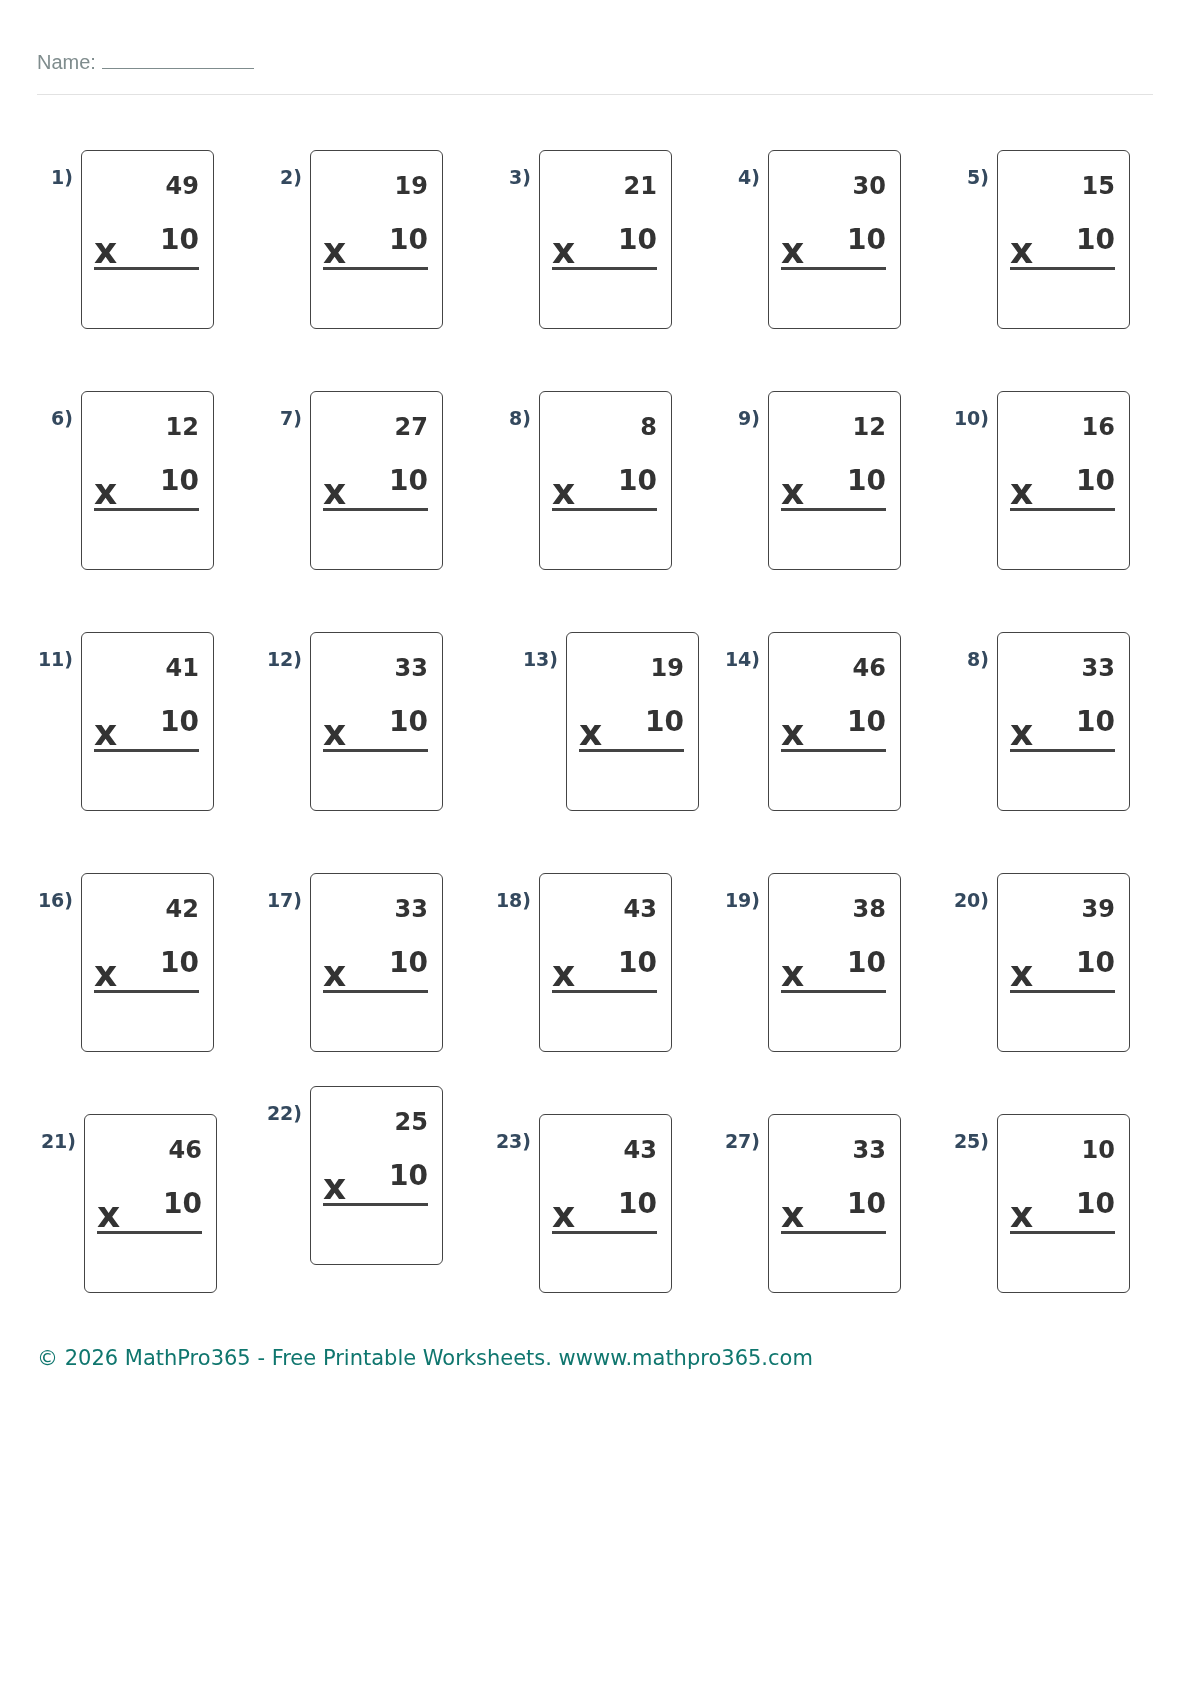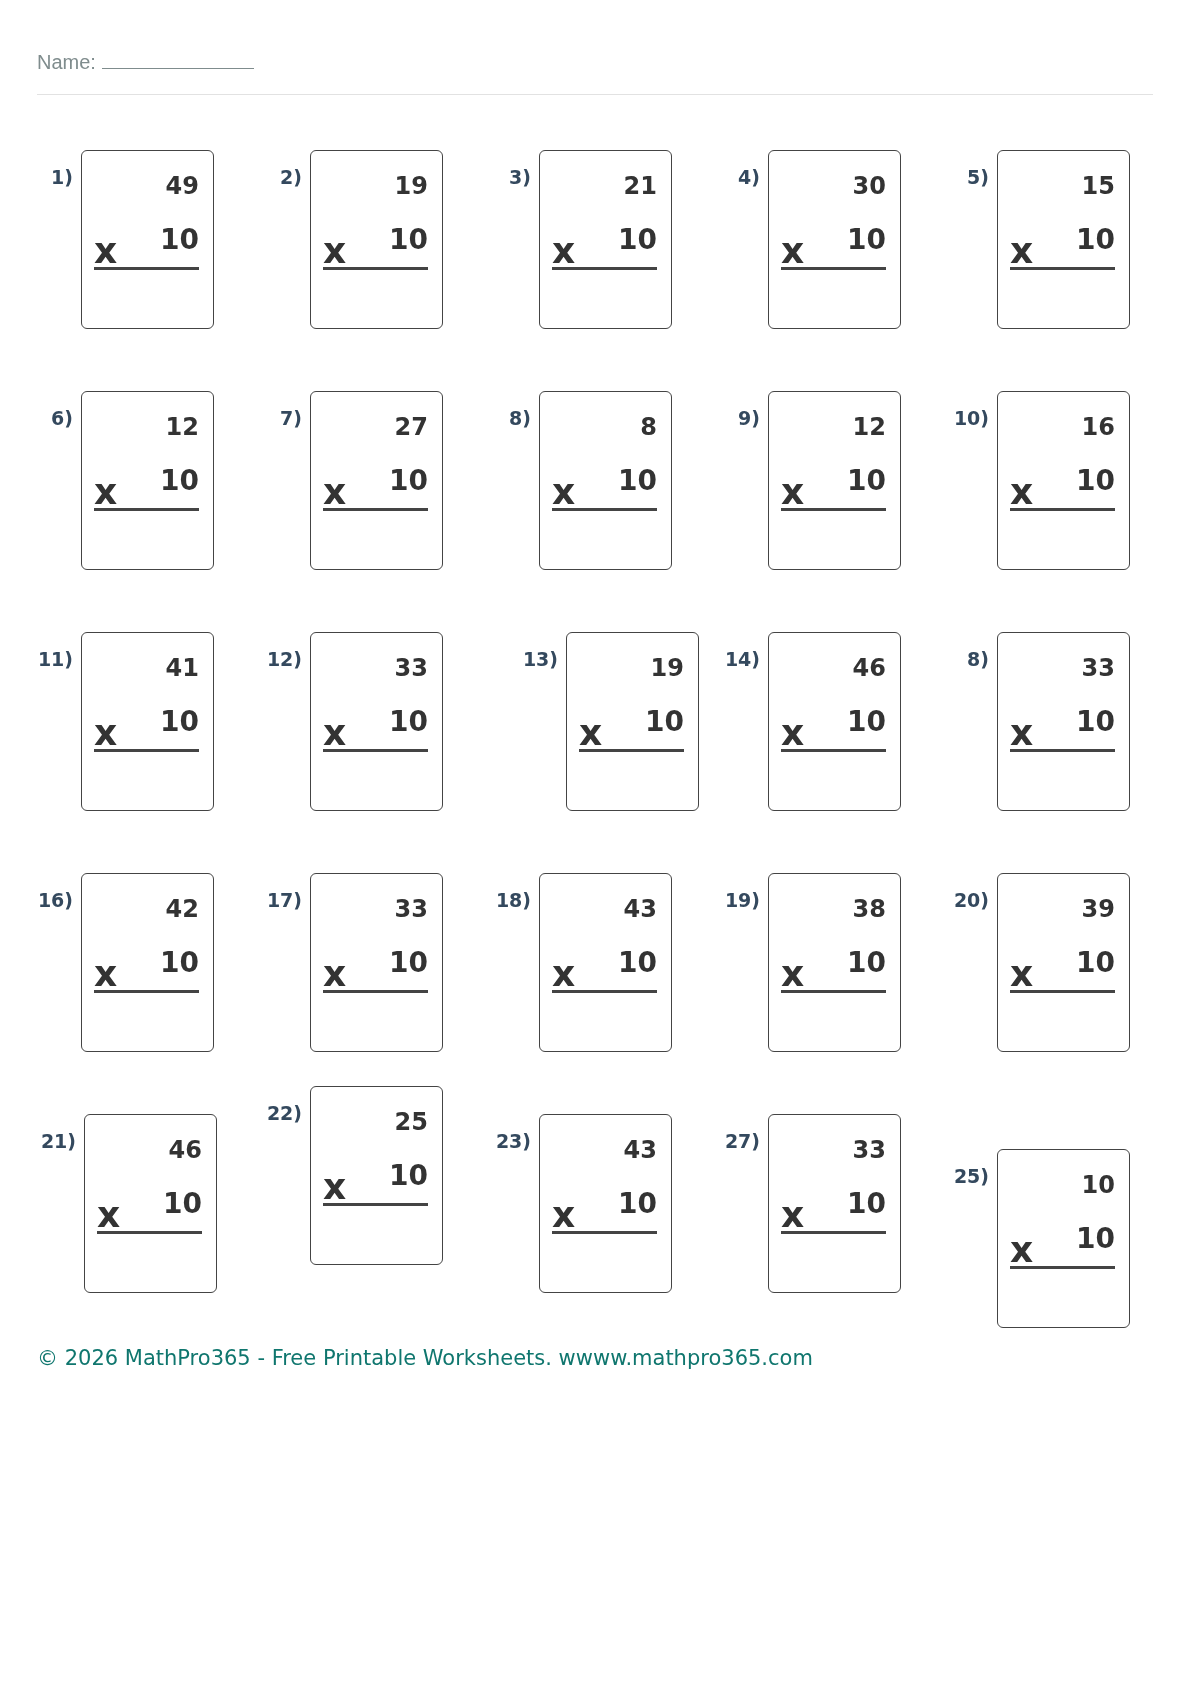--- a/index.html
+++ b/index.html
@@ -267,21 +267,21 @@
     </div>
     <div class="problem" style="left: 696px; top: 1114px;">
       <span class="num">27)</span>
       <div class="card">
         <span class="top">33</span>
         <span class="bottom">10</span>
         <span class="op">x</span>
         <div class="rule"></div>
       </div>
     </div>
-    <div class="problem" style="left: 925px; top: 1149px; text-align: right;">
+    <div class="problem" style="left: 925px; top: 1114px; text-align: right;">
       <span class="num">25)</span>
       <div class="card">
         <span class="top">10</span>
         <span class="bottom">10</span>
         <span class="op">x</span>
         <div class="rule"></div>
       </div>
     </div>
   </div>
 

